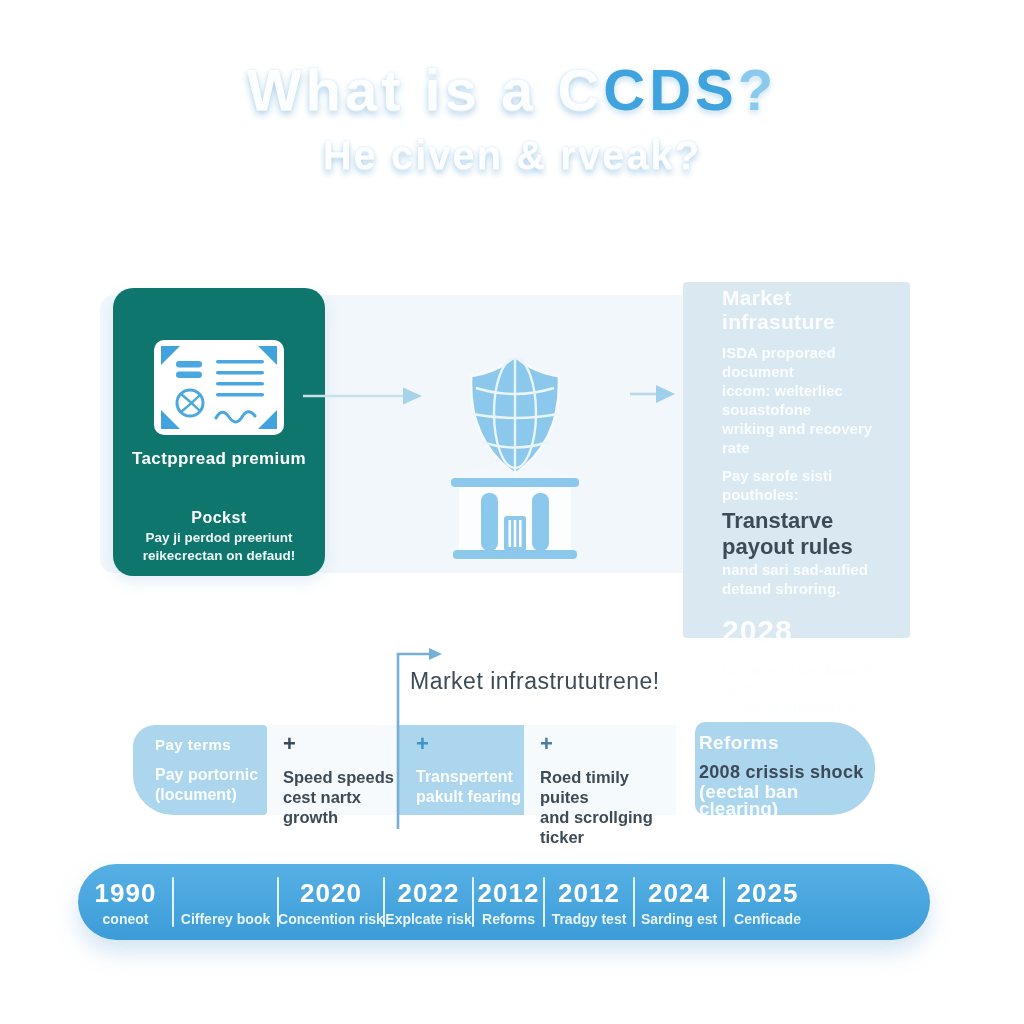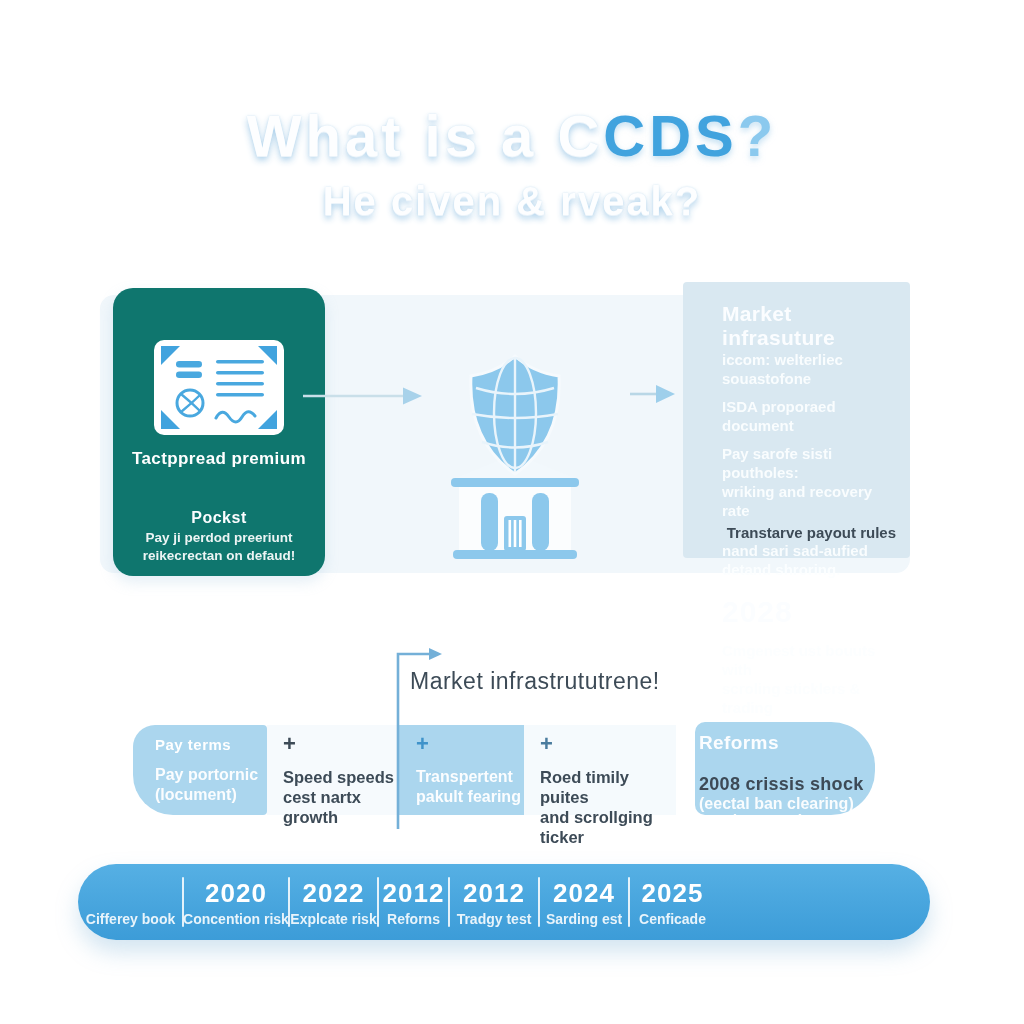--- a/index.html
+++ b/index.html
@@ -6,21 +6,20 @@
   .canvas {
     position:relative; width:1024px; height:1024px; overflow:hidden;
     background:#ffffff; font-family:"Liberation Sans", sans-serif;
   }
 
   
   .title-block { position:absolute; top:56px; left:0; width:100%; text-align:center; }
   .title-line {
     font-size:58px; font-weight:800; letter-spacing:4px; color:#fdfeff;
     text-shadow:0 1px 0 #eaf3fa, 0 4px 7px rgba(168,205,233,0.95), 0 0 2px rgba(190,220,240,0.7);
-    margin-top:46px;
   }
   .title-line .blue {
     color:#41a3de; text-shadow:0 3px 6px rgba(140,195,230,0.55);
   }
   .title-line .qmark { color:#8bc9ee; text-shadow:0 3px 6px rgba(160,205,235,0.6); }
   .subtitle-line {
     margin-top:10px; font-size:40px; font-weight:800; letter-spacing:2px; color:#fdfeff;
     text-shadow:0 1px 0 #eaf3fa, 0 4px 6px rgba(168,205,233,0.95), 0 0 2px rgba(190,220,240,0.7);
   }
 
@@ -39,28 +38,28 @@
   .left-card svg { margin-top:52px; }
   .card-heading { margin-top:14px; font-size:17px; font-weight:700; color:#ffffff; letter-spacing:0.4px; }
   .card-subheading { margin-top:40px; font-size:16px; font-weight:800; color:#fbfdff; letter-spacing:0.5px; }
   .card-line { margin-top:3px; font-size:13.5px; font-weight:700; color:rgba(255,255,255,0.92); }
 
   .flow-arrow-1 { position:absolute; left:303px; top:385px; z-index:1; }
   .flow-arrow-2 { position:absolute; left:628px; top:382px; z-index:1; }
   .center-icon { position:absolute; left:425px; top:350px; z-index:1; }
 
   .right-panel {
-    position:absolute; left:683px; top:282px; width:227px; height:276px;
+    position:absolute; left:683px; top:282px; width:227px; height:356px;
     background:#d9e8f1; border-radius:4px; z-index:1; box-sizing:border-box;
-    padding:20px 14px 0 39px;
+    padding:4px 14px 0 39px;
   }
   .rp-heading { font-size:21px; font-weight:700; color:#fbfdff; letter-spacing:0.3px; }
   .rp-text { font-size:15px; font-weight:700; line-height:19px; color:rgba(252,254,255,0.92); }
   .rp-text.mt { margin-top:9px; }
-  .rp-dark { font-size:15px; font-weight:700; color:#3d4b57; margin-top:4px;text-align:right; }
+  .rp-dark { font-size:22px; font-weight:700; color:#3d4b57; margin-top:4px; }
   .rp-year { font-size:30px; font-weight:800; color:#fbfdff; margin-top:16px; letter-spacing:1px; }
   .rp-text.after-year { margin-top:12px; }
 
   
   .callout-arrow { position:absolute; left:395px; top:645px; z-index:3; }
   .callout-label {
     position:absolute; left:410px; top:668px; z-index:3;
     font-size:23px; font-weight:400; color:#3d4b57; letter-spacing:0.5px;
   }
 
@@ -73,22 +72,22 @@
   .fbox-5 { left:695px; top:722px; width:180px; height:93px; background:#abd6ee; border-radius:10px 44px 44px 10px; padding:10px 0 0 4px; }
   .fbox-title { font-size:15px; font-weight:800; color:#ffffff; letter-spacing:0.5px; }
   .fbox-title-sm { font-size:19px; font-weight:800; color:#fbfdff; letter-spacing:0.4px; }
   .fbox-plus { font-size:22px; font-weight:700; line-height:22px; }
   .plus-dark { color:#3d4b57; }
   .plus-blue { color:#3f93ca; }
   .plus-slate { color:#4a7c9e; }
   .fbox-white-line { font-size:16px; font-weight:700; line-height:20px; color:rgba(255,255,255,0.95); }
   .fbox-dark-line { font-size:16.5px; font-weight:600; line-height:20px; color:#3d4b57; }
   .fbox .gap { height:12px; }
-  .fbox5-dark { font-size:18px; font-weight:700; color:#3d4a56; margin-top:20px; letter-spacing:0.3px; }
-  .fbox5-white { font-size:16px; font-weight:700; line-height:17px; color:rgba(255,255,255,0.92); }
+  .fbox5-dark { font-size:18px; font-weight:700; color:#3d4a56; margin-top:8px; letter-spacing:0.3px; }
+  .fbox5-white { font-size:19px; font-weight:700; line-height:17px; color:rgba(255,255,255,0.92); }
 
   
   .timeline-bar {
     position:absolute; left:78px; top:864px; width:852px; height:76px;
     background:linear-gradient(180deg,#56b0e4,#3c9cd8);
     border-radius:38px; display:flex; z-index:1;
     box-shadow:0 12px 22px rgba(130,180,215,0.35);
   }
   .tseg {
     position:relative; box-sizing:border-box; height:100%;
@@ -161,24 +160,24 @@
     <path d="M57,92 Q90,103 123,92" fill="none" stroke="#e9f4fb" stroke-width="2.4"></path>
   </svg>
 
   <svg class="flow-arrow-2" width="48" height="24" viewBox="0 0 48 24">
     <line x1="2" y1="12" x2="28" y2="12" stroke="#b9d7e6" stroke-width="2.6"></line>
     <path d="M28,3 L47,12 L28,21 Z" fill="#9ecfeb"></path>
   </svg>
 
   <div class="right-panel">
     <div class="rp-heading">Market infrasuture</div>
+    <div class="rp-text mt">ISDA proporaed document</div>
     <div class="rp-text">iccom: welterliec souastofone</div>
-    <div class="rp-text mt">ISDA proporaed document</div>
+    <div class="rp-text">wriking and recovery rate</div>
     <div class="rp-text mt">Pay sarofe sisti poutholes:</div>
-    <div class="rp-text">wriking and recovery rate</div>
     <div class="rp-dark">Transtarve payout rules</div>
     <div class="rp-text">nand sari sad-aufied</div>
     <div class="rp-text">detand shroring.</div>
     <div class="rp-year">2028</div>
     <div class="rp-text after-year">Cmgenest ust bouuts with</div>
     <div class="rp-text">scroling sticklers &amp; trading</div>
     <div class="rp-text">screen:</div>
   </div>
 
   <svg class="callout-arrow" width="52" height="184" viewBox="0 0 52 184">
@@ -212,20 +211,24 @@
     <div class="fbox-dark-line">and scrollging ticker</div>
   </div>
   <div class="fbox fbox-5">
     <div class="fbox-title-sm">Reforms</div>
     <div class="fbox5-dark">2008 crissis shock</div>
     <div class="fbox5-white">(eectal ban clearing)</div>
     <div class="fbox5-white">sorsign tests)</div>
   </div>
 
   <div class="timeline-bar">
+    <div class="tseg" style="width:95px">
+      <div class="tseg-year">1990</div>
+      <div class="tseg-label">coneot</div>
+    </div>
     <div class="tseg" style="width:105px">
       <div class="tseg-year"></div>
       <div class="tseg-label">Cifferey book</div>
     </div>
     <div class="tseg" style="width:106px">
       <div class="tseg-year">2020</div>
       <div class="tseg-label">Concention risk</div>
     </div>
     <div class="tseg" style="width:89px">
       <div class="tseg-year">2022</div>

